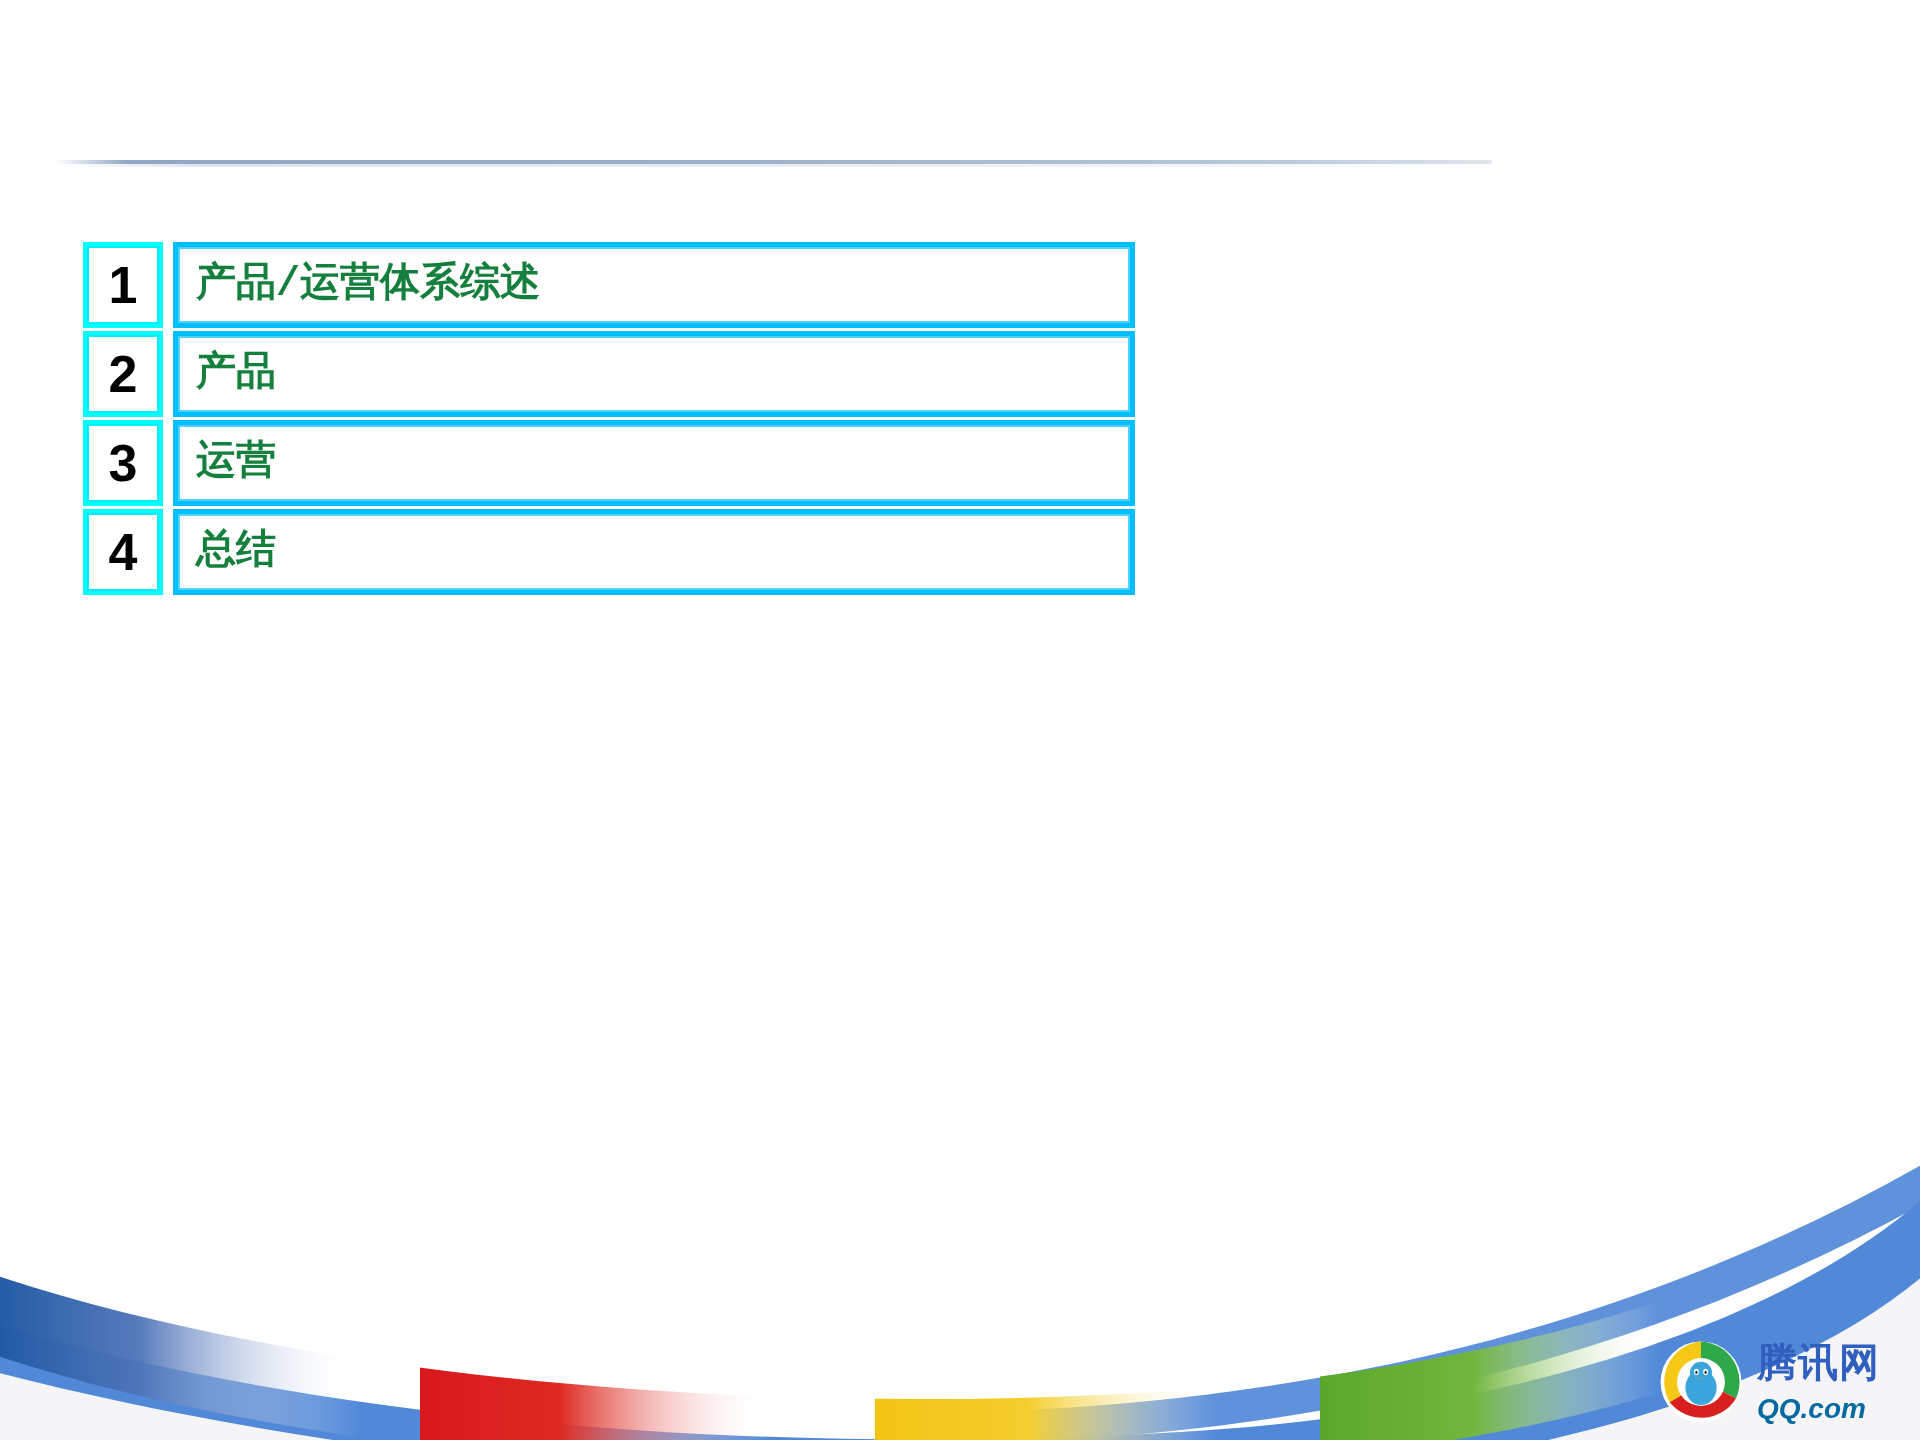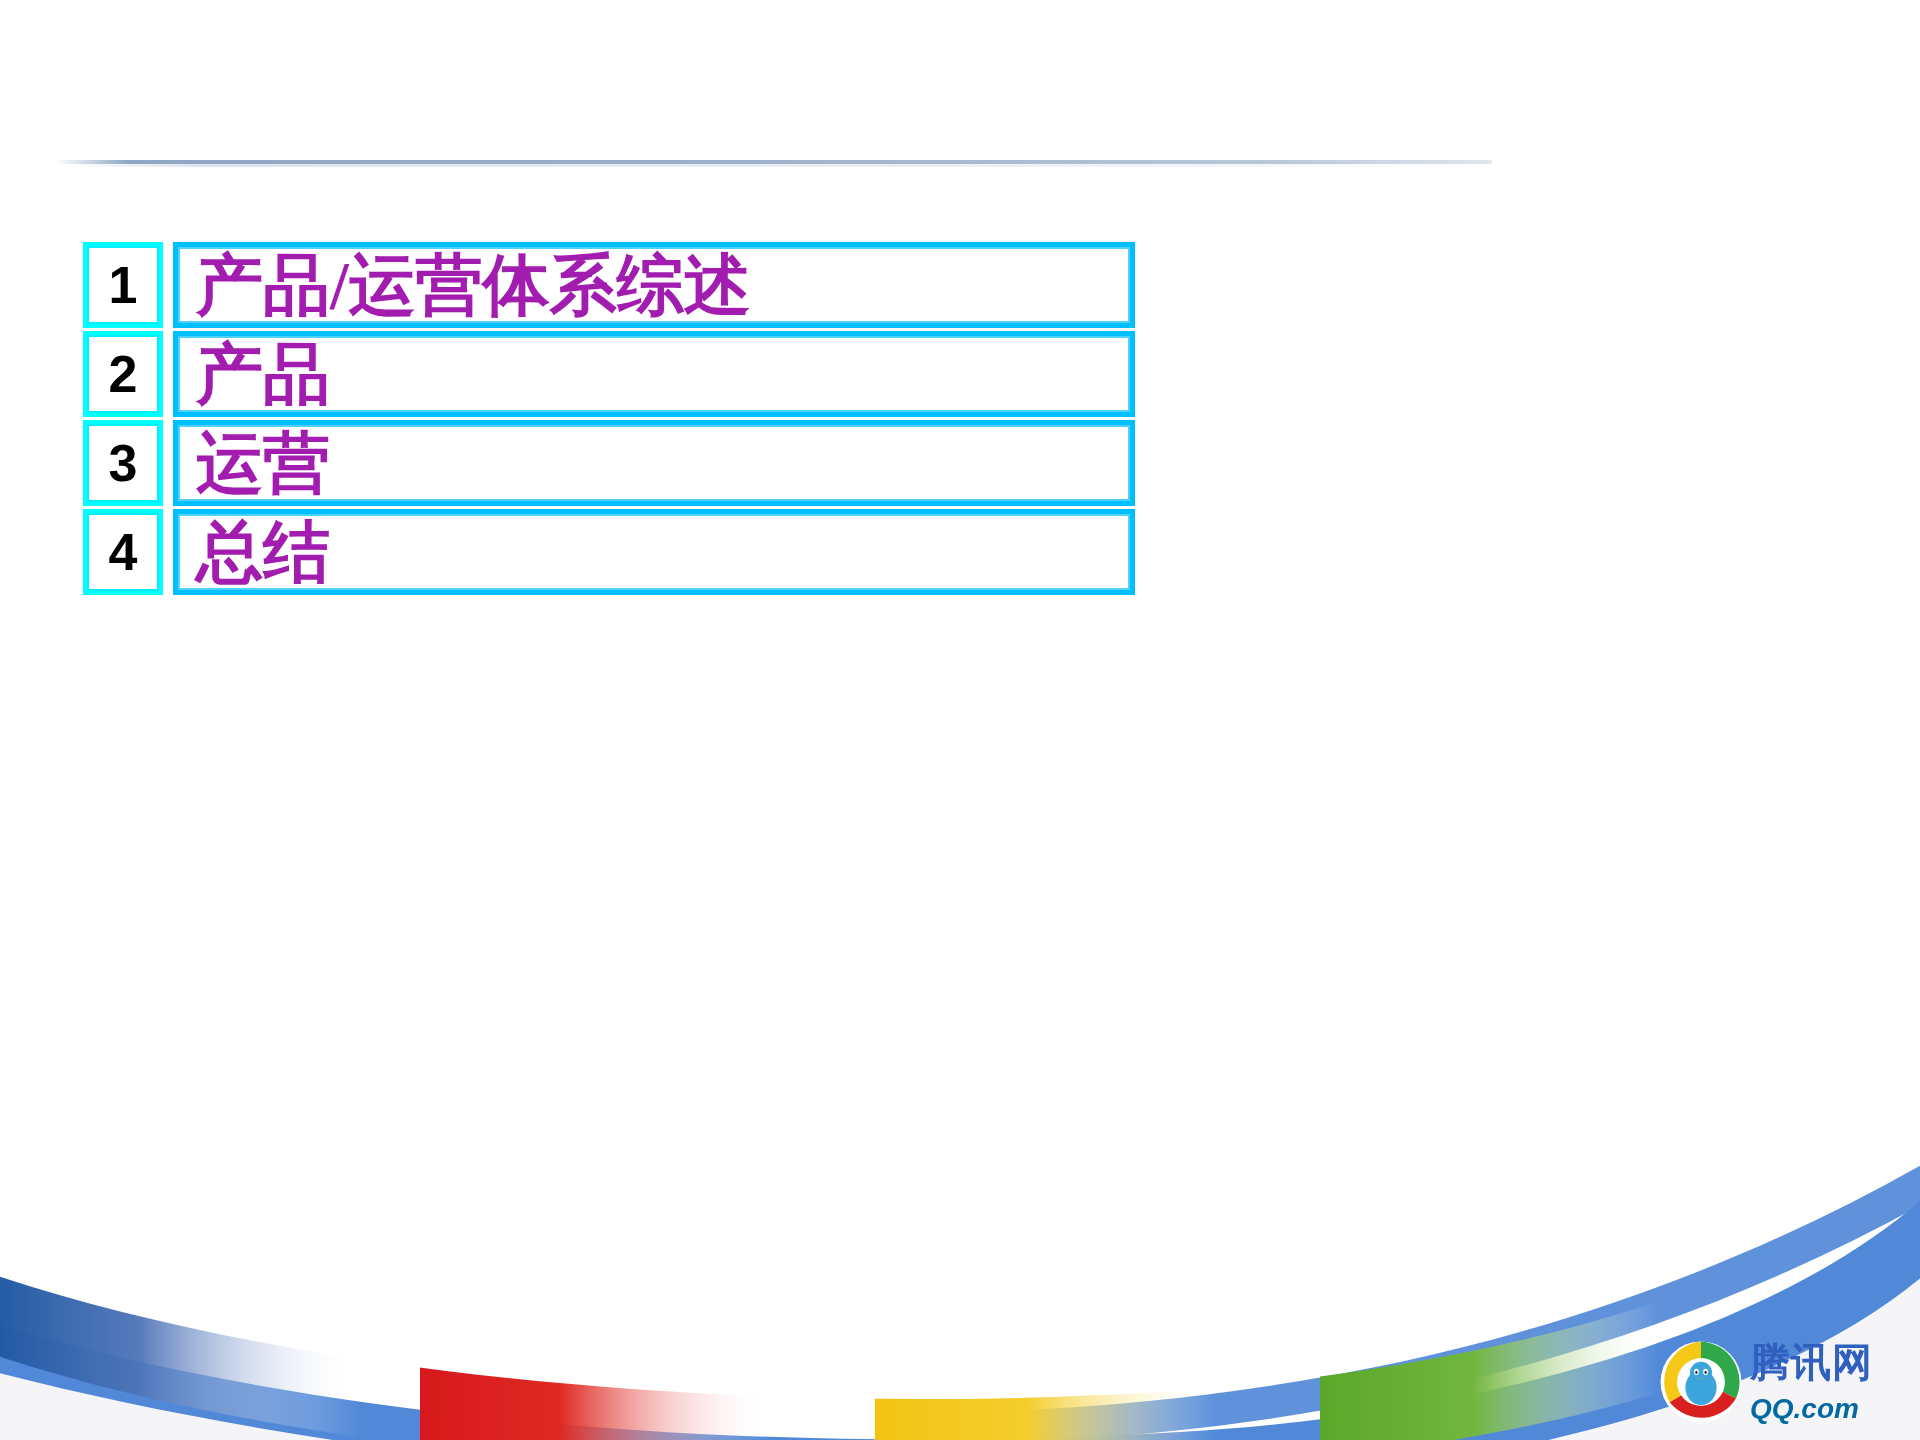--- a/index.html
+++ b/index.html
@@ -113,26 +113,26 @@
     box-sizing: border-box;
     width: 100%;
     height: 100%;
     background: #ffffff;
     border: 2px solid #4dd2ff;
     display: flex;
     align-items: center;
     padding-left: 16px;
   }
   .toc-text {
-    font-size: 67px;
-    font-weight: bold;
-    color: #a21caf;
+    font-size: 40px;
+    font-weight: bold;
+    color: #15803d;
     line-height: 1;
     white-space: nowrap;
-    font-family: Liberation Serif, serif;
+    font-family: Liberation Mono, monospace;
   }
 
   
   #bottom-decor {
     position: absolute;
     left: 0;
     bottom: 0;
     width: 1920px;
     height: 420px;
     pointer-events: none;
@@ -140,21 +140,21 @@
 
   
   #qq-logo {
     position: absolute;
     left: 1655px;
     top: 1332px;
     width: 248px;
     height: 100px;
     display: flex;
     align-items: center;
-    gap: 3px;
+    gap: 10px;
   }
   #qq-mark {
     position: relative;
     width: 92px;
     height: 92px;
     flex: 0 0 92px;
   }
   #qq-wordmark {
     display: flex;
     flex-direction: column;

